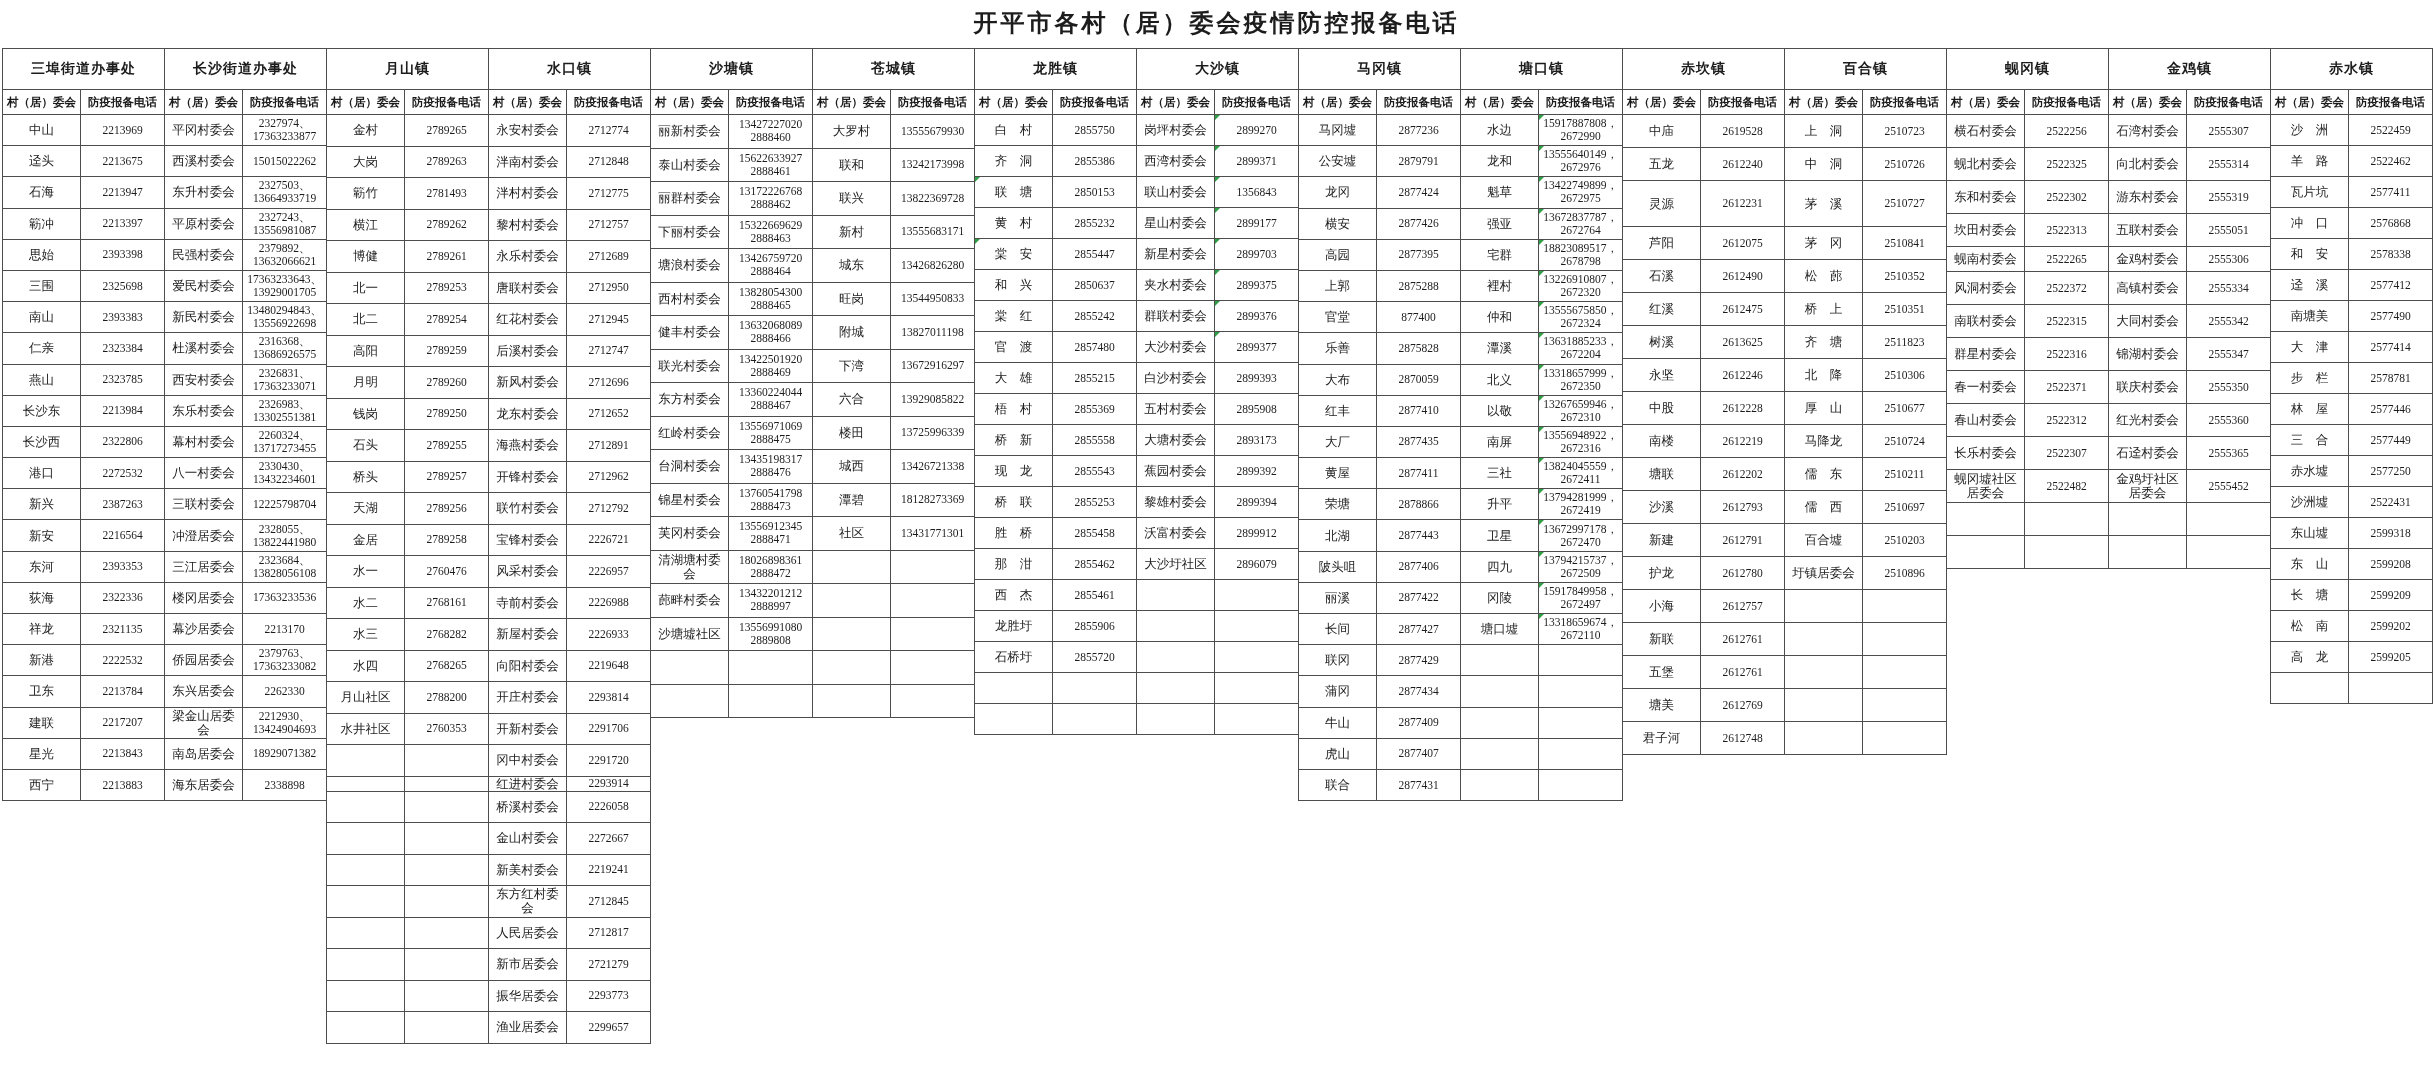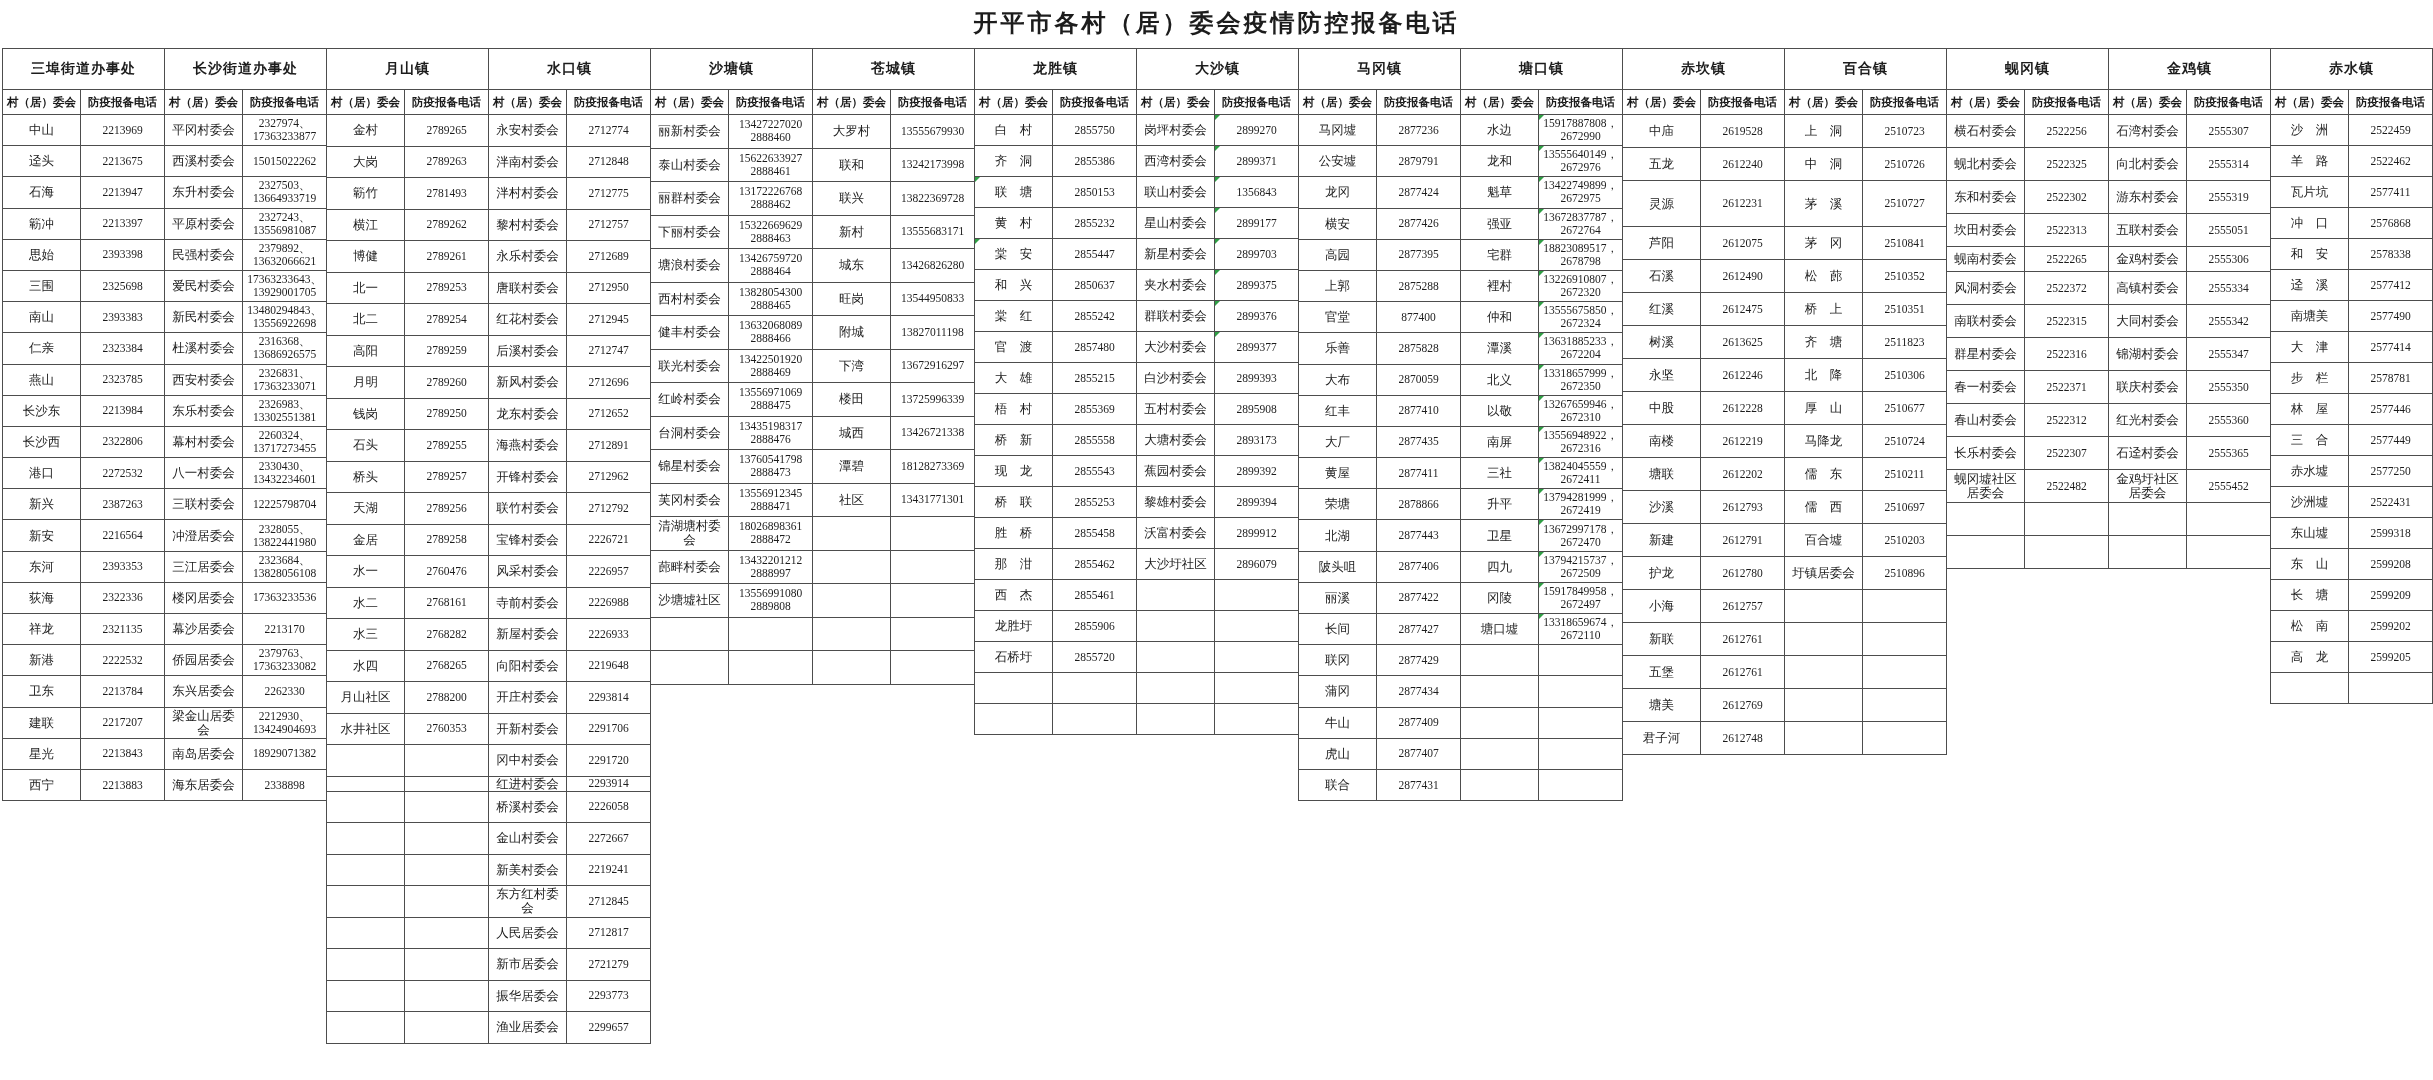--- a/index.html
+++ b/index.html
@@ -436,20 +436,26 @@
           <td class="nm">附城</td>
           <td class="ph">13827011198</td>
         </tr>
         <tr style="height: 33.5px;">
           <td class="nm">联光村委会</td>
           <td class="ph">13422501920 2888469</td>
           <td class="nm">下湾</td>
           <td class="ph">13672916297</td>
         </tr>
         <tr style="height: 33.5px;">
+          <td class="nm">东方村委会</td>
+          <td class="ph">13360224044 2888467</td>
+          <td class="nm">六合</td>
+          <td class="ph">13929085822</td>
+        </tr>
+        <tr style="height: 33.5px;">
           <td class="nm">红岭村委会</td>
           <td class="ph">13556971069 2888475</td>
           <td class="nm">楼田</td>
           <td class="ph">13725996339</td>
         </tr>
         <tr style="height: 33.5px;">
           <td class="nm">台洞村委会</td>
           <td class="ph">13435198317 2888476</td>
           <td class="nm">城西</td>
           <td class="ph">13426721338</td>

